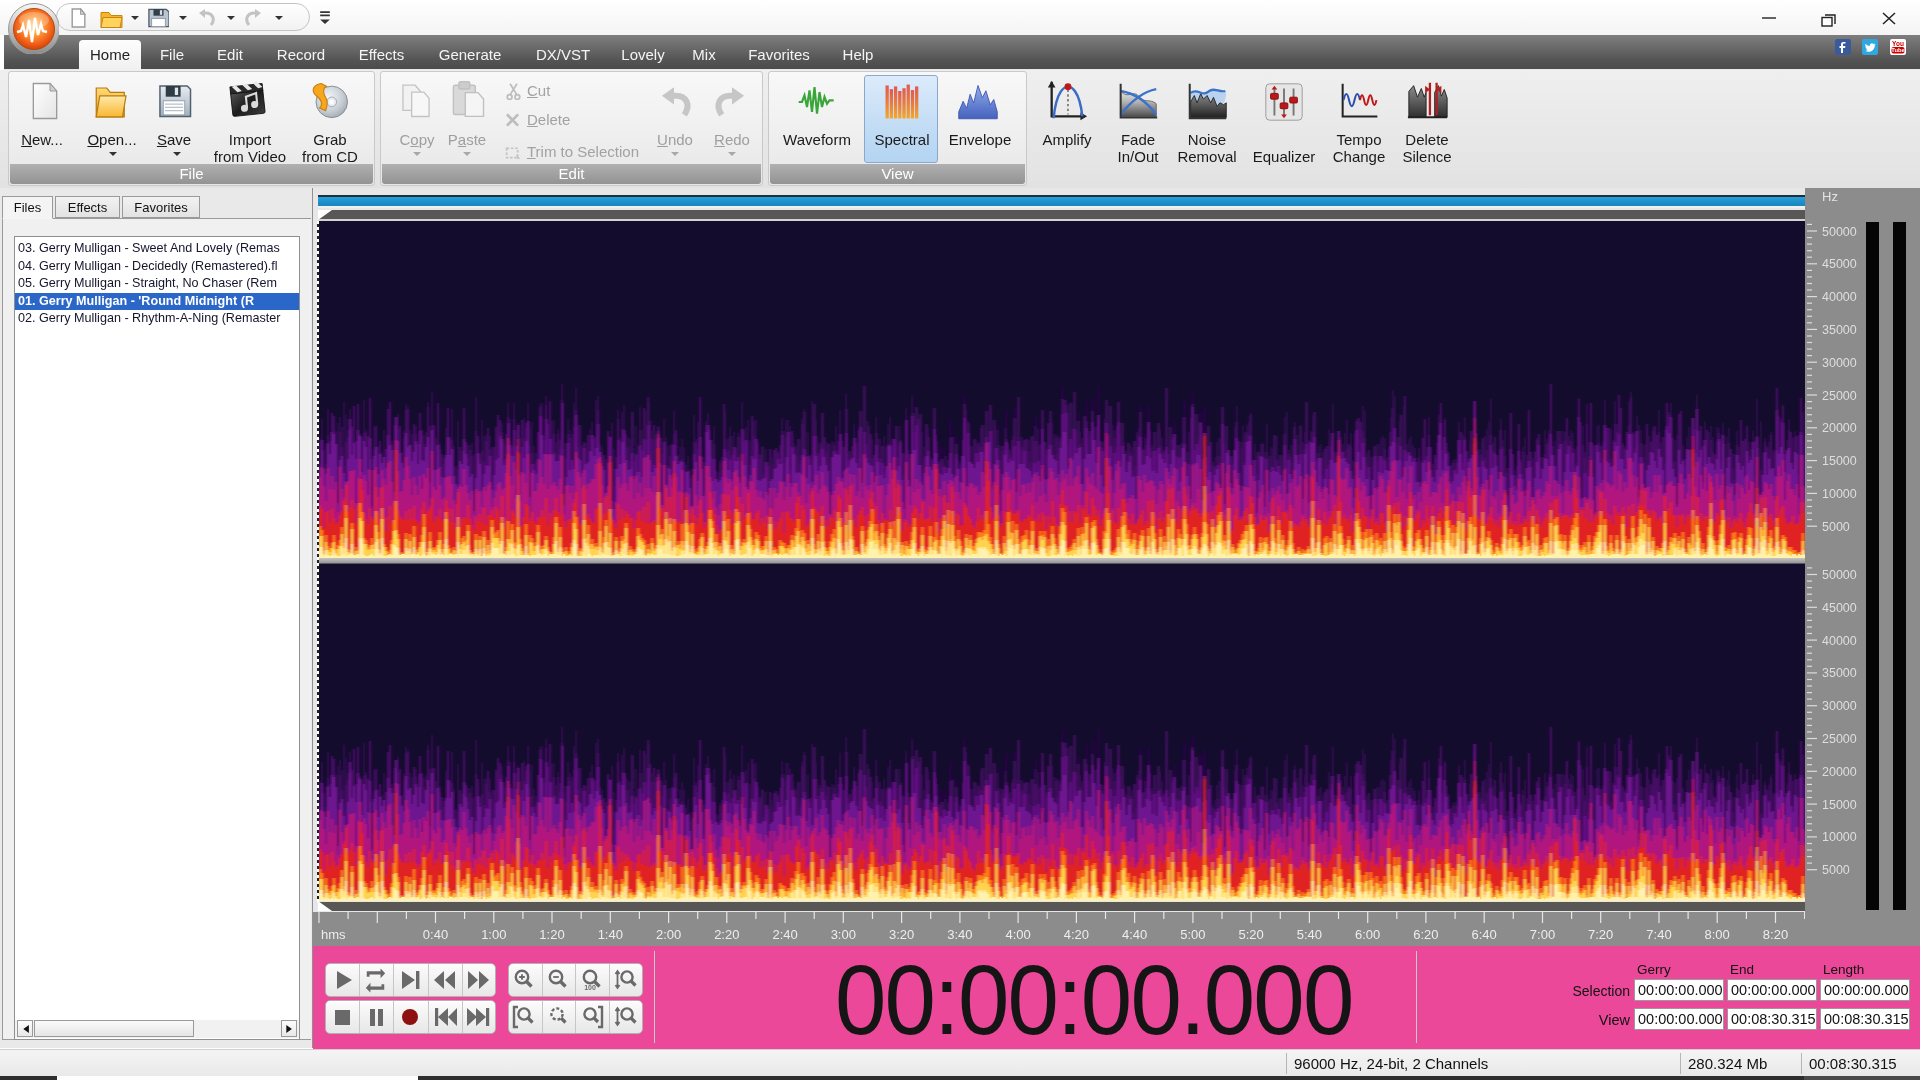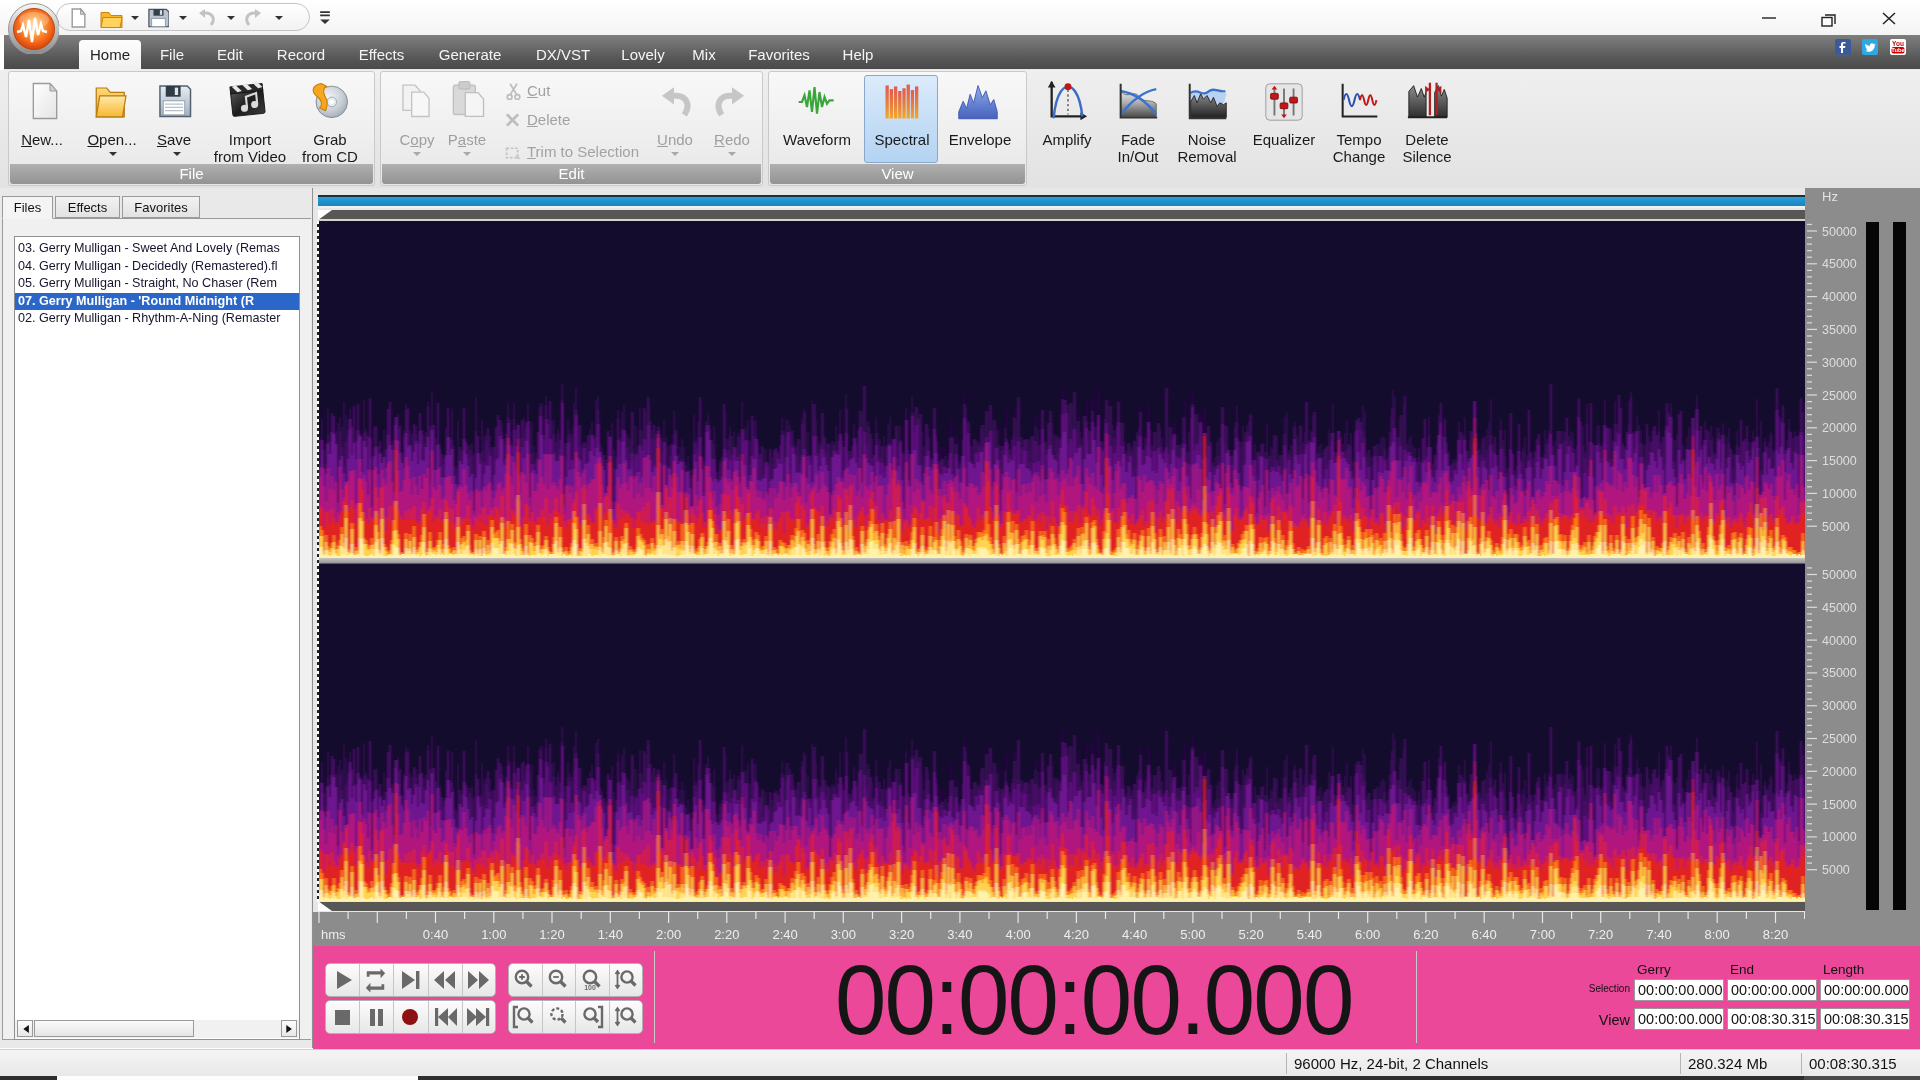--- a/index.html
+++ b/index.html
@@ -332,21 +332,21 @@
   </svg>
 <div class="rlabel" style="left:1172px;top:131px;width:70px">Noise<br>Removal</div>
 <svg class="ab" style="left:1262px;top:80px" width="44" height="44" viewBox="0 0 46 46">
     <rect x="4" y="4" width="38" height="38" rx="4" fill="linear-gradient(#f4f4f4,#d8d8d8)" fill-opacity="1" style="fill:#e6e6e6" stroke="#9a9a9a"></rect>
 <path d="M13 9v28M23 9v28M33 9v28" stroke="#777" stroke-width="2"></path>
 <rect x="9" y="14" width="8" height="6" rx="1" fill="#c01818" stroke="#801010"></rect>
     <rect x="19" y="24" width="8" height="6" rx="1" fill="#c01818" stroke="#801010"></rect>
     <rect x="29" y="18" width="8" height="6" rx="1" fill="#c01818" stroke="#801010"></rect>
 <path d="M13 6l3 4h-6zM23 40l-3-4h6" fill="#c01818"></path>
   </svg>
-<div class="rlabel" style="left:1248px;top:131px;width:72px">Equalizer</div>
+<div class="rlabel" style="left:1248px;top:148px;width:72px">Equalizer</div>
 <svg class="ab" style="left:1338px;top:80px" width="44" height="42" viewBox="0 0 46 46">
     <path d="M4 4v36h38" stroke="#222" stroke-width="2.2" fill="none"></path>
 <path d="M5 22c2-9 4-9 6 0s4 9 6 0 4-9 6 0" stroke="#2850b0" stroke-width="2.2" fill="none"></path>
 <path d="M23 22c1.5-7 3-7 4.5 0s3 7 4.5 0 3-7 4.5 0 3 7 4.5 0" stroke="#c01818" stroke-width="2.2" fill="none"></path>
   </svg>
 <div class="rlabel" style="left:1328px;top:131px;width:62px">Tempo<br>Change</div>
 <svg class="ab" style="left:1406px;top:78px" width="44" height="44" viewBox="0 0 46 46">
     <defs>
       <linearGradient id="dsg" x1="0" y1="0" x2="0" y2="1">
         <stop offset="0" stop-color="#8c8c8c"></stop>
@@ -363,21 +363,21 @@
 <div id="leftpanel" class="ab">
     <div class="ptab act" style="left:2px;width:51px;z-index:2">Files</div>
     <div class="ptab" style="left:55px;width:65px">Effects</div>
     <div class="ptab" style="left:122px;width:78px">Favorites</div>
     <div class="ab" style="left:2px;top:30px;width:309px;height:822px;border:1px solid #9a9a9a;border-right:none;background:#f0f0f0"></div>
     <div id="filelist" class="ab">
       <div style="padding-top:3px">
         <div class="fitem">03. Gerry Mulligan - Sweet And Lovely (Remas</div>
         <div class="fitem">04. Gerry Mulligan - Decidedly (Remastered).fl</div>
         <div class="fitem">05. Gerry Mulligan - Straight, No Chaser (Rem</div>
-        <div class="fitem sel">07. Gerry Mulligan - 'Round Midnight (R</div>
+        <div class="fitem sel">01. Gerry Mulligan - 'Round Midnight (R</div>
         <div class="fitem">02. Gerry Mulligan - Rhythm-A-Ning (Remaster</div>
       </div>
       <div class="ab" style="left:0px;top:783px;width:284px;height:18px;background:#f1f1f1">
         <div class="ab" style="left:2px;top:0px;width:16px;height:17px;background:linear-gradient(#fcfcfc,#e8e8e8);border:1px solid #9a9a9a"></div>
         <svg class="ab" style="left:8px;top:5px" width="7" height="8" viewBox="0 0 8 10">
           <path d="M7 0L0 5l7 5z" fill="#111"></path>
         </svg>
         <div class="ab" style="left:19px;top:0px;width:160px;height:17px;background:linear-gradient(#fbfbfb,#e5e5e5);border:1px solid #9a9a9a"></div>
         <div class="ab" style="left:266px;top:0px;width:16px;height:17px;background:linear-gradient(#fcfcfc,#e8e8e8);border:1px solid #9a9a9a"></div>
         <svg class="ab" style="left:271px;top:5px" width="7" height="8" viewBox="0 0 8 10">
@@ -727,21 +727,21 @@
       <path d="M3.5 3v17M1.5 6l2-3 2 3M1.5 17l2 3 2-3" stroke="#696969" stroke-width="1.8" fill="none"></path>
       <circle cx="13" cy="9" r="5.6" fill="none" stroke="#696969" stroke-width="2.4"></circle>
       <path d="M17 13l4.5 4.5" stroke="#696969" stroke-width="3.2"></path>
     </svg>
     <div class="ab" style="left:341px;top:5px;width:1px;height:92px;background:#c9c9c9"></div>
     <div class="ab" style="left:1103px;top:5px;width:1px;height:92px;background:#c9c9c9"></div>
     <div id="bigtime">00:00:00.000</div>
     <div class="flabel" style="left:1324px;top:16px">Gerry</div>
     <div class="flabel" style="left:1417px;top:16px">End</div>
     <div class="flabel" style="left:1510px;top:16px">Length</div>
-    <div class="flabel" style="left:1252px;top:37px;width:65px;text-align:right;font-size:10px">Selection</div>
+    <div class="flabel" style="left:1252px;top:37px;width:65px;text-align:right;font-size:14px">Selection</div>
     <div class="flabel" style="left:1252px;top:66px;width:65px;text-align:right;font-size:14.5px">View</div>
     <div class="field" style="left:1321px;top:33px">00:00:00.000</div>
     <div class="field" style="left:1414px;top:33px">00:00:00.000</div>
     <div class="field" style="left:1507px;top:33px">00:00:00.000</div>
     <div class="field" style="left:1321px;top:62px">00:00:00.000</div>
     <div class="field" style="left:1414px;top:62px">00:08:30.315</div>
     <div class="field" style="left:1507px;top:62px">00:08:30.315</div>
   </div>
 <div id="statusbar" class="ab">
     <div class="ssep" style="left:1286px"></div>

